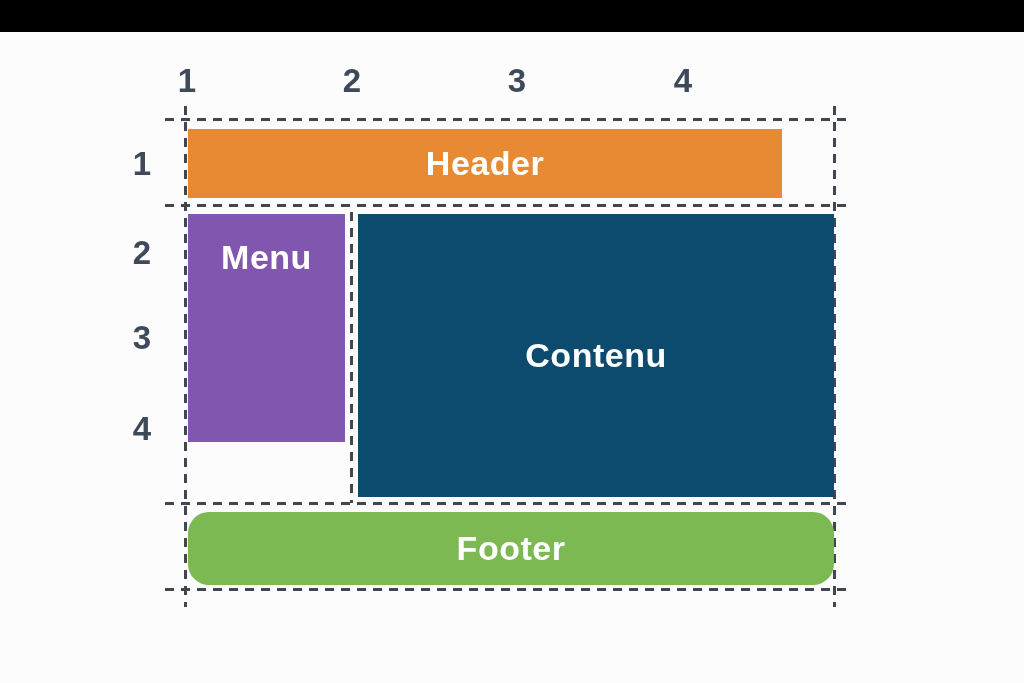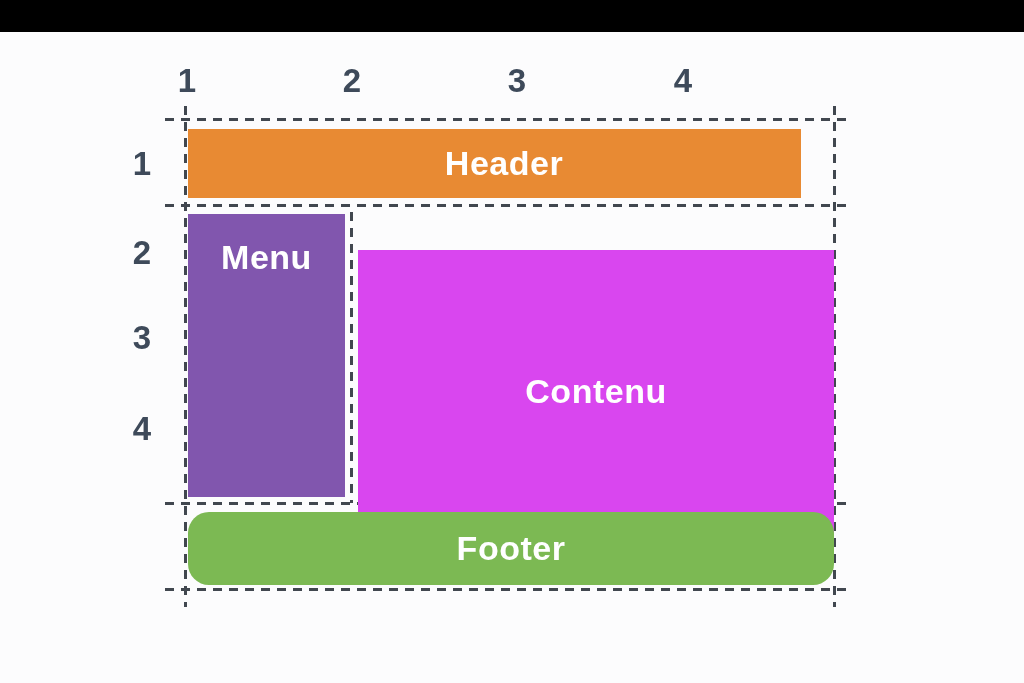--- a/index.html
+++ b/index.html
@@ -36,22 +36,22 @@
   .tick#tick-c3{left:516px;top:106px;}
   .tick#tick-c4{left:681px;top:106px;}
   .num#cn1{left:187px;top:80px;}
   .num#cn2{left:352px;top:80px;}
   .num#cn3{left:517px;top:80px;}
   .num#cn4{left:683px;top:80px;}
   .num#rn1{left:142px;top:163px;}
   .num#rn2{left:142px;top:252px;}
   .num#rn3{left:142px;top:337px;}
   .num#rn4{left:142px;top:428px;}
-  #header-block{left:188px;top:129px;width:594px;height:69px;padding-left:19px;}
-  #menu-block{left:188px;top:214px;width:157px;height:283px;}
+  #header-block{left:188px;top:129px;width:594px;height:69px;}
+  #menu-block{left:188px;top:214px;width:157px;height:228px;}
   #content-block{left:358px;top:214px;width:476px;height:283px;}
   #footer-block{left:188px;top:512px;width:646px;height:73px;border-radius:21px;}
 </style>
 </head>
 <body>
 
 <div class="canvas" style="background-color: rgb(252, 252, 253); --lc: #41474f;">
 
   <div class="letterbox" style="background-color: rgb(0, 0, 0);"></div>
 
@@ -79,21 +79,21 @@
   <div class="tick" id="tick-c4"></div>
 
   <div class="block" id="header-block" style="background-color: rgb(232, 138, 51);">
     <span style="color: rgb(255, 255, 255);">Header</span>
   </div>
 
   <div class="block top-label" id="menu-block" style="background-color: rgb(129, 86, 174);">
     <span style="color: rgb(255, 255, 255);">Menu</span>
   </div>
 
-  <div class="block" id="content-block" style="background-color: #d946ef; margin-top: 36px;">
+  <div class="block" id="content-block" style="background-color: #0c4a6e;">
     <span style="color: rgb(255, 255, 255);">Contenu</span>
   </div>
 
   <div class="block" id="footer-block" style="background-color: rgb(124, 185, 83);">
     <span style="color: rgb(255, 255, 255);">Footer</span>
   </div>
 
 </div>
 
 </body></html>

